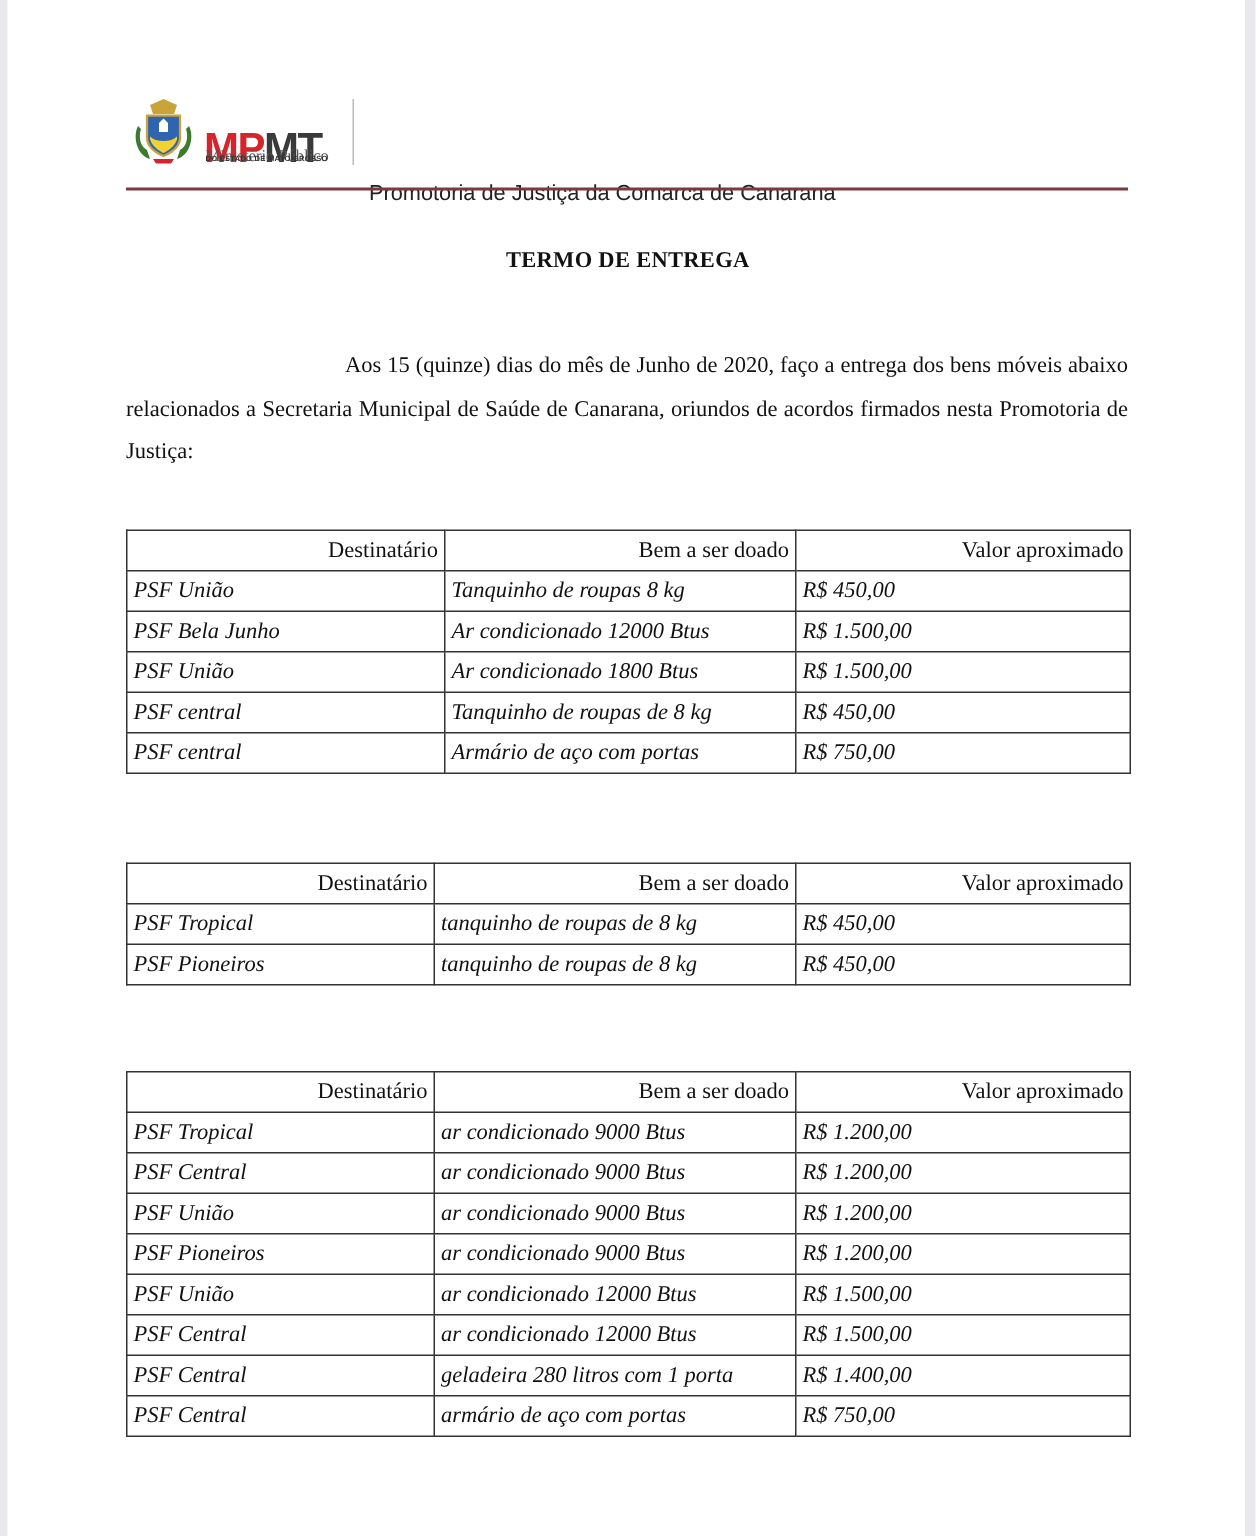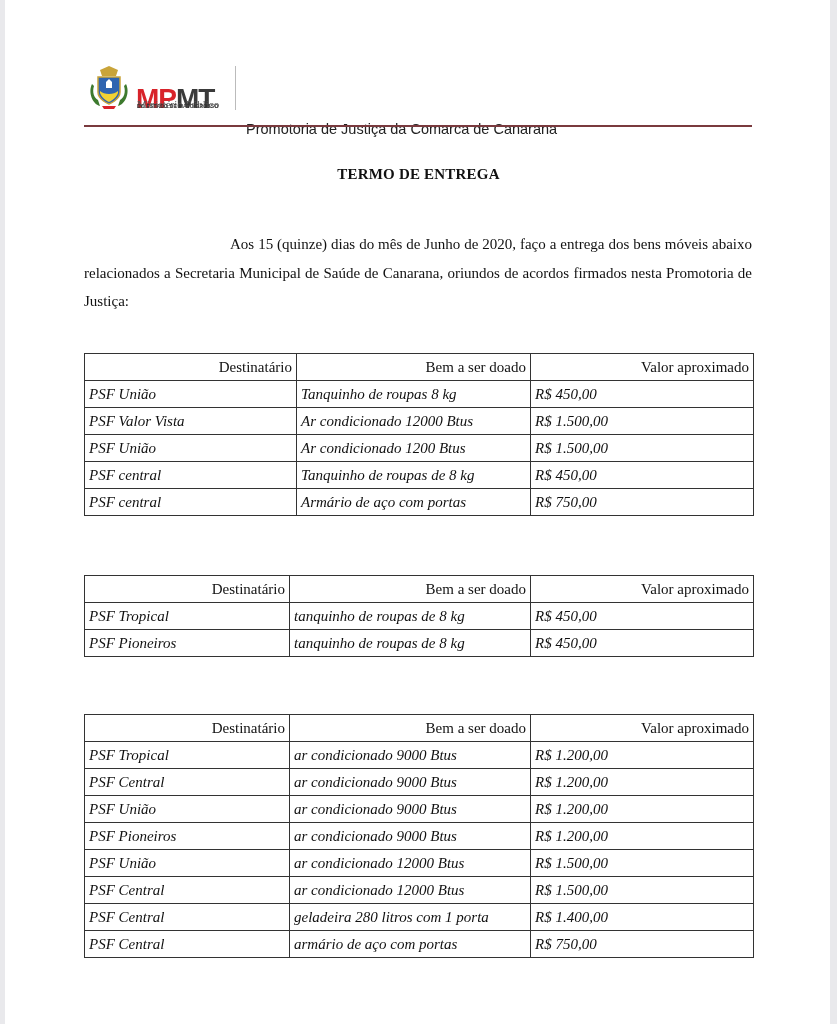--- a/index.html
+++ b/index.html
@@ -109,27 +109,27 @@
     <th>Valor aproximado</th>
   </tr>
     </thead>
   <tbody>
       <tr>
         <td>PSF União</td>
         <td>Tanquinho de roupas 8 kg</td>
         <td>R$ 450,00</td>
       </tr>
       <tr>
-        <td>PSF Valor Vista</td>
+        <td>PSF Bela Junho</td>
         <td>Ar condicionado 12000 Btus</td>
         <td>R$ 1.500,00</td>
       </tr>
       <tr>
         <td>PSF União</td>
-        <td>Ar condicionado 1200 Btus</td>
+        <td>Ar condicionado 1800 Btus</td>
         <td>R$ 1.500,00</td>
       </tr>
       <tr>
         <td>PSF central</td>
         <td>Tanquinho de roupas de 8 kg</td>
         <td>R$ 450,00</td>
       </tr>
       <tr>
         <td>PSF central</td>
         <td>Armário de aço com portas</td>

